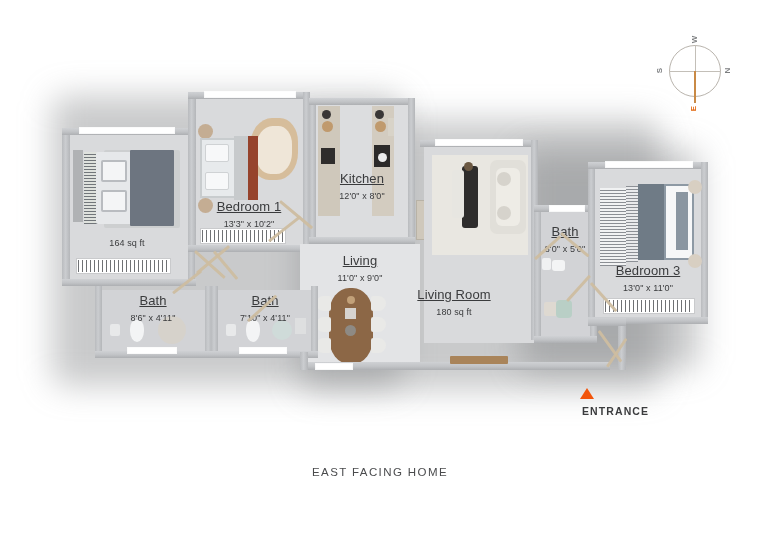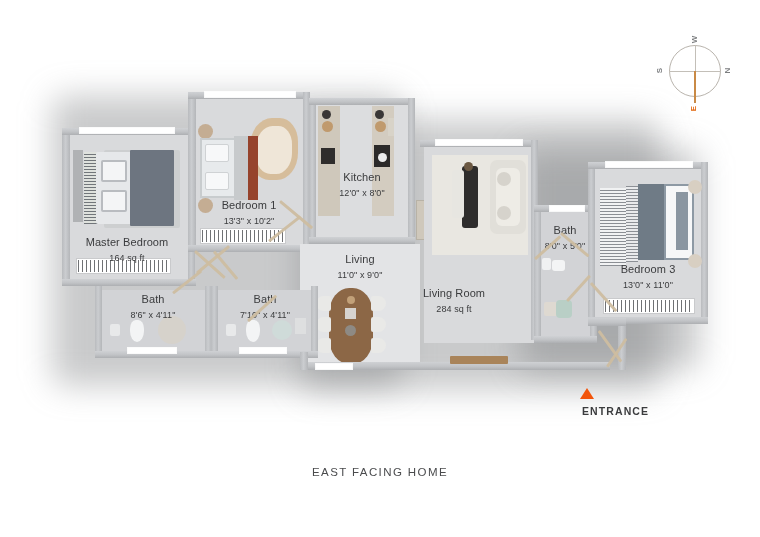--- a/index.html
+++ b/index.html
@@ -68,22 +68,23 @@
     position: absolute;
     color: #3b3c3e;
     text-align: center;
     white-space: nowrap;
     letter-spacing: .1px;
     line-height: 1.35;
     pointer-events: none;
   }
   .label .nm {
     display: block;
-    font-size: 11px;
+    font-size: 13px;
     color: #3a3b3d;
+    text-decoration: underline;
   }
   .label .dim {
     display: block;
     font-size: 9px;
     color: #3a3b3d;
     margin-top: 2px;
   }
 
   
   .fx { position: absolute; box-sizing: border-box; }
@@ -215,21 +216,20 @@
   <div class="fx" style="left:84px; top:152px; width:14px; height:72px; background:#dfe2dd;"></div>
   <div class="fx stripes-h" style="left:84px; top:152px; width:14px; height:72px;"></div>
   <div class="fx mattress" style="left:96px; top:152px; width:50px; height:72px; background:#e6e8ea;"></div>
   <div class="fx pillow" style="left:101px; top:160px; width:26px; height:22px; background:#f4f5f6; border:2px solid #b9bcc0;"></div>
   <div class="fx pillow" style="left:101px; top:190px; width:26px; height:22px; background:#f4f5f6; border:2px solid #b9bcc0;"></div>
   <div class="fx blanket stripes" style="left:130px; top:150px; width:44px; height:76px; background:#6d7580;"></div>
 
   <div class="closet" style="left:76px; top:258px; width:95px; height:16px;"></div>
 
   <div class="label" style="left:62px; top:235px; width:130px;">
-    <span class="nm">Master Bedroom</span>
     <span class="dim">164 sq ft</span>
   </div>
 
   <div class="room" style="left:190px; top:95px; width:118px; height:155px;"></div>
   <div class="wall v" style="left:188px; top:92px;  width:8px; height:160px;"></div>
   <div class="wall h" style="left:188px; top:92px;  width:122px;height:7px;"></div>
   <div class="wall v" style="left:303px; top:92px;  width:7px; height:160px;"></div>
   <div class="wall h" style="left:188px; top:245px; width:122px;height:7px;"></div>
   <div class="window" style="left:205px; top:92px; width:90px; height:5px;"></div>
 
@@ -323,21 +323,21 @@
   <div class="fx lrug" style="left:432px; top:155px; width:96px; height:100px; background:#e9e7e1;"></div>
   <div class="fx sofa" style="left:462px; top:166px; width:16px; height:62px;"></div>
   <div class="fx" style="left:452px; top:170px; width:12px; height:48px; background:#e7e6e1; border-radius:3px;"></div>
   <div class="fx" style="left:464px; top:162px; width:9px; height:9px; border-radius:50%; background:#6b5842;"></div>
   <div class="fx sofa-l" style="left:490px; top:160px; width:36px; height:74px; background:#e1dfd9; border-radius:7px;"></div>
   <div class="fx" style="left:496px; top:168px; width:24px; height:58px; background:#eeece6; border-radius:6px;"></div>
   <div class="fx" style="left:497px; top:172px; width:14px; height:14px; border-radius:50%; background:#d6d3cc;"></div>
   <div class="fx" style="left:497px; top:206px; width:14px; height:14px; border-radius:50%; background:#d6d3cc;"></div>
   <div class="label" style="left:394px; top:286px; width:120px;">
     <span class="nm">Living Room</span>
-    <span class="dim">284 sq ft</span>
+    <span class="dim">180 sq ft</span>
   </div>
 
   <div class="wall h" style="left:300px; top:362px; width:310px; height:8px;"></div>
   <div class="wall v" style="left:300px; top:352px; width:8px;  height:18px;"></div>
   <div class="window" style="left:316px; top:364px; width:36px; height:5px;"></div>
   <div class="fx console" style="left:450px; top:356px; width:58px; height:8px;"></div>
 
   <div class="room dim" style="left:538px; top:208px; width:56px; height:130px;"></div>
   <div class="wall v" style="left:534px; top:205px; width:7px;  height:138px;"></div>
   <div class="wall h" style="left:534px; top:205px; width:63px; height:7px;"></div>

